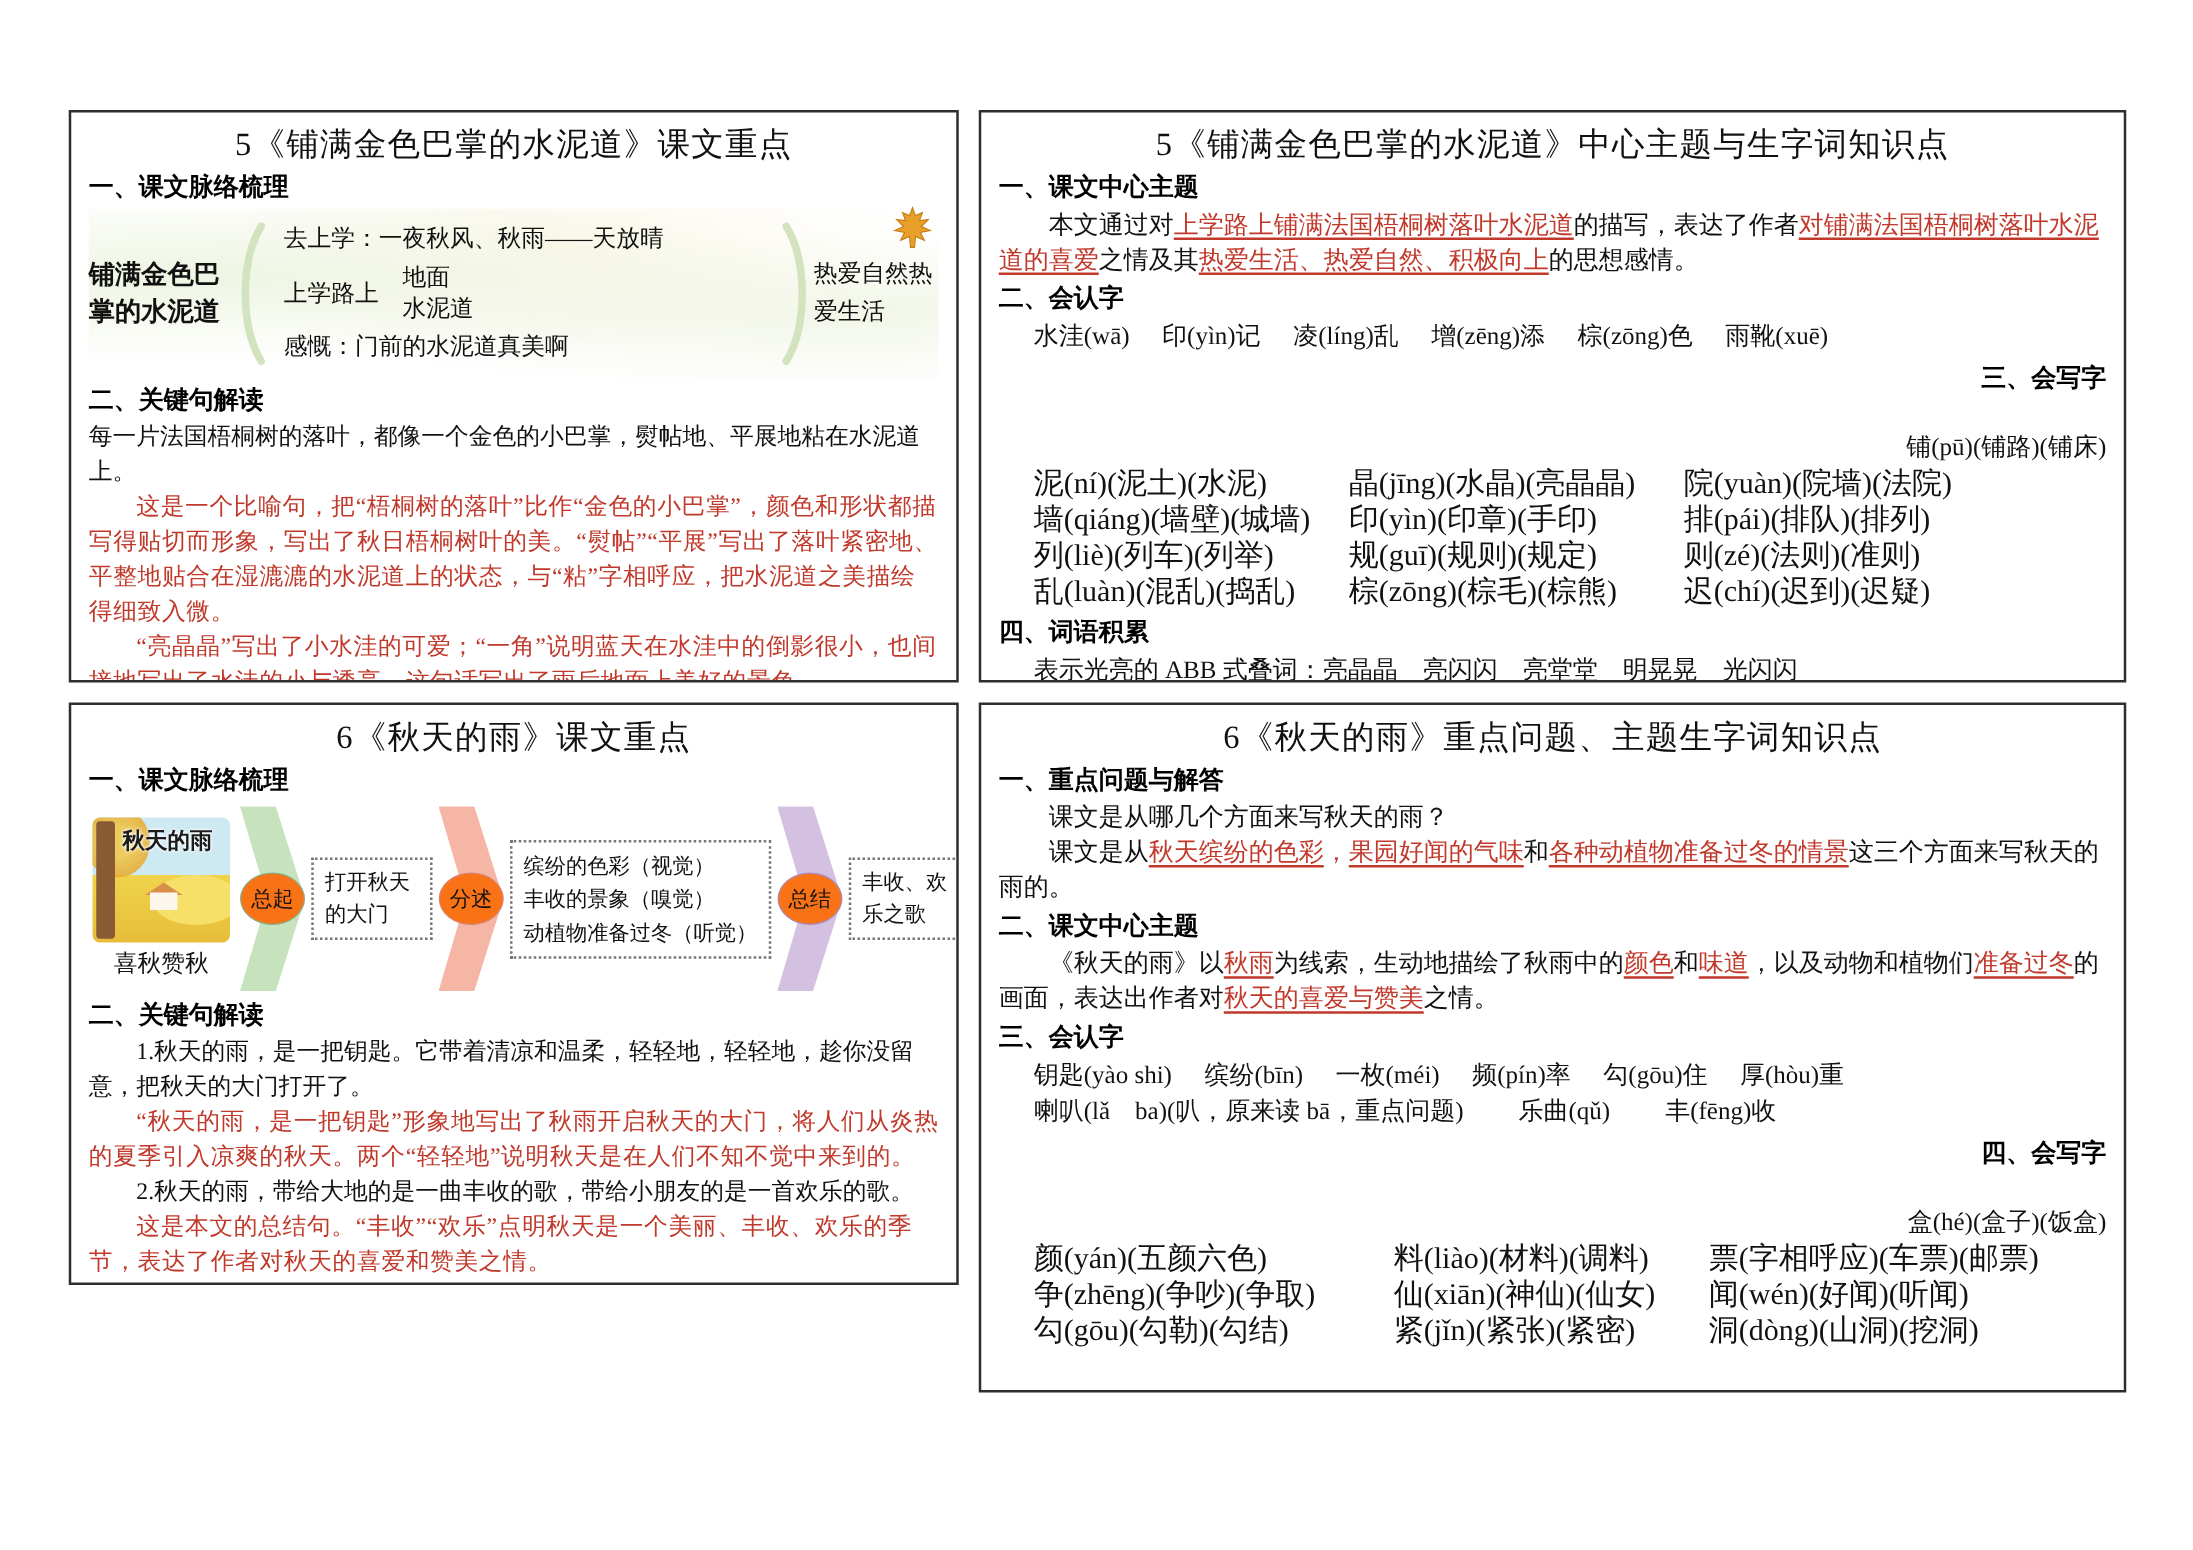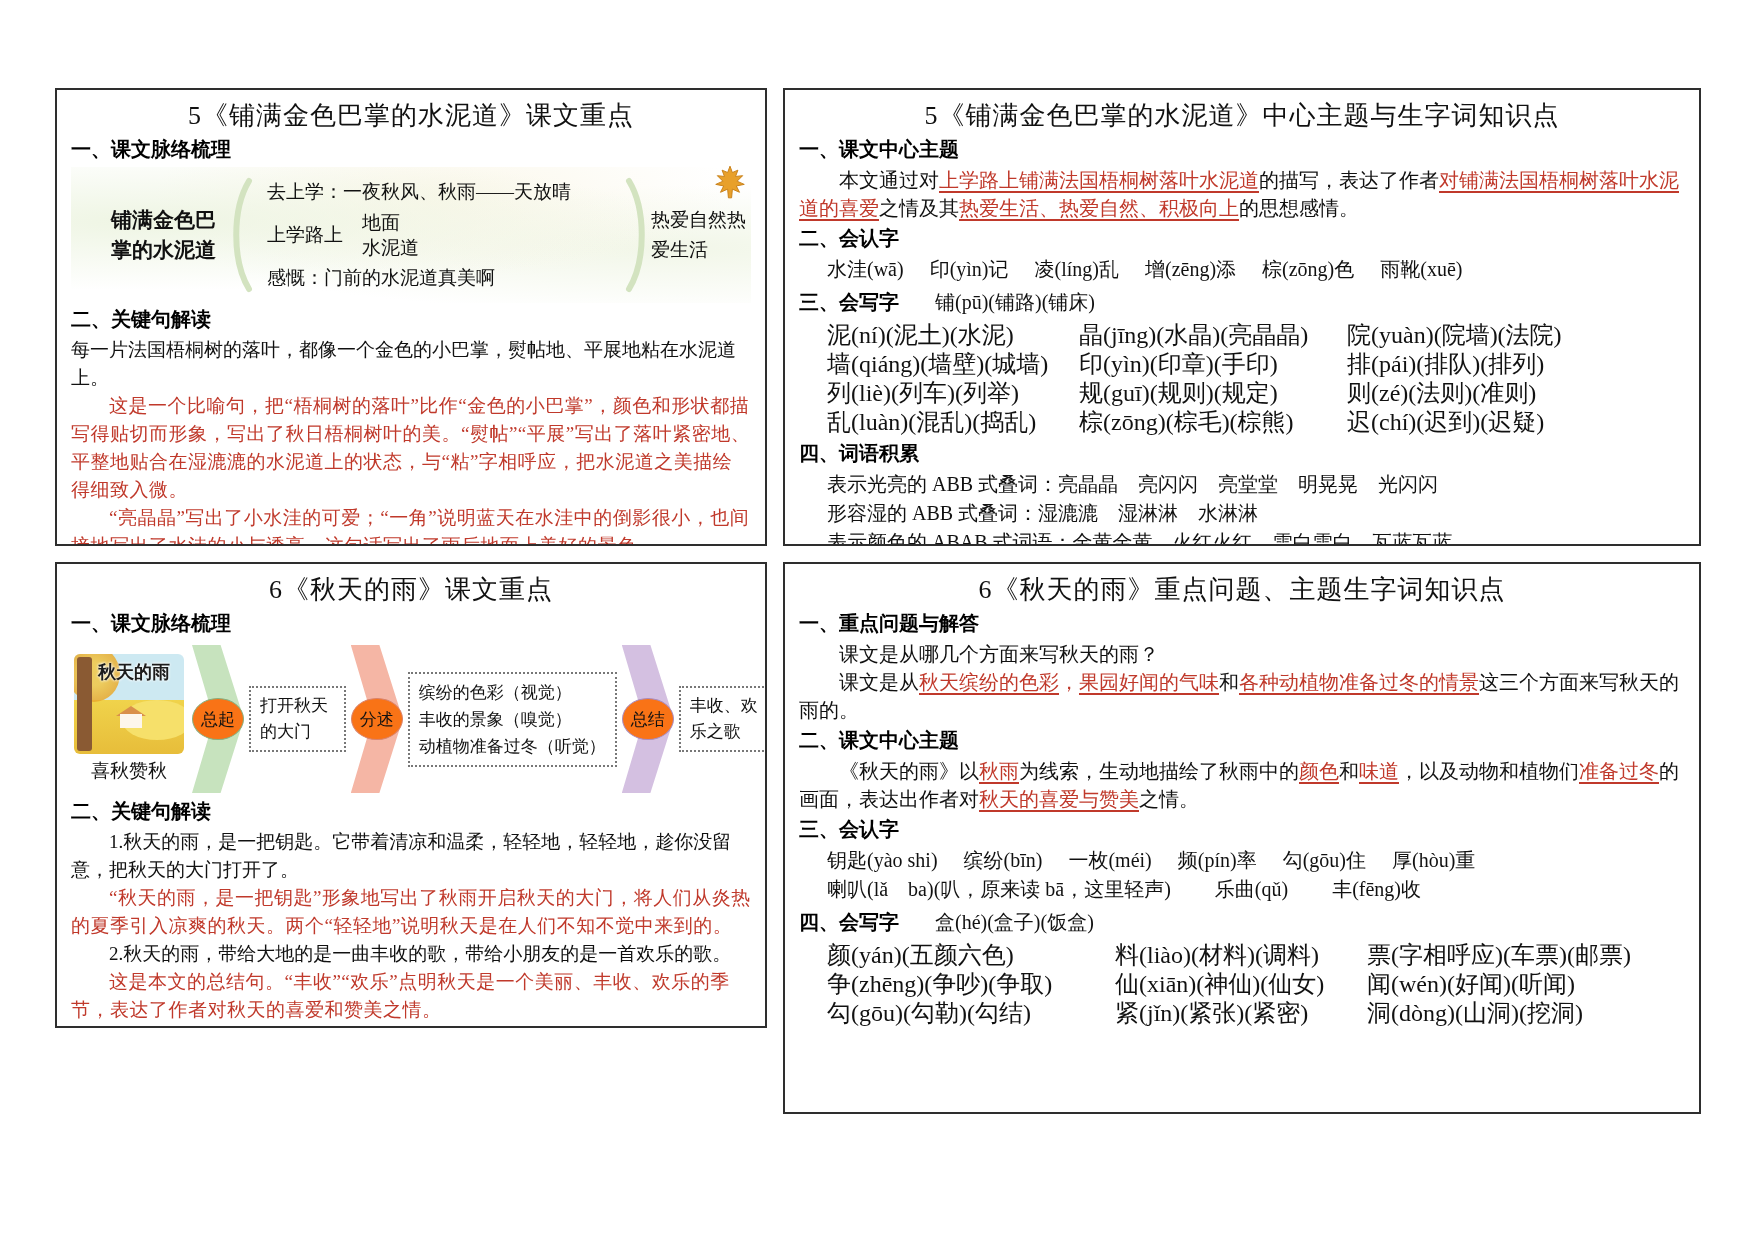--- a/index.html
+++ b/index.html
@@ -17,41 +17,41 @@
   #p4 { left:783px; top:562px; width:918px; height:552px; }
 
   .title {
     text-align:center; font-size:26px; font-weight:400; letter-spacing:1px;
     margin:4px 0 2px; font-family:"Liberation Serif","DejaVu Serif",serif;
   }
   .h {
     font-family:Liberation Mono, monospace;
     font-weight:700; font-size:20px; margin:3px 0; color:#000;
   }
-  .h-row { display:flex; align-items:center; gap:36px; margin:2px 0; }
+  .h-row { display:flex; align-items:flex-end; gap:25px; margin:2px 0;flex-direction:column; }
   .h-row .after { font-size:20px; }
 
   .body-p { font-size:19px; line-height:28px; margin:0; }
   .p2 .body-p, .p4 .body-p { font-size:20px; }
   .indent { text-indent:2em; }
   .red { color:#c0392b; }
   .redp { color:#c0392b; letter-spacing:.5px; }
   .u-red { text-decoration:underline; text-decoration-color:#c0392b; text-underline-offset:4px; }
 
   
   .map {
     position:relative; height:136px; margin:4px 0 2px; display:flex; align-items:center;
     background:
       radial-gradient(ellipse at 12% 40%, rgba(235,243,222,.85), transparent 60%),
       radial-gradient(ellipse at 55% 20%, rgba(250,246,230,.8), transparent 55%),
       radial-gradient(ellipse at 88% 60%, rgba(238,244,226,.8), transparent 55%);
   }
   .map .root {
     width:116px; font-family:"Liberation Sans","DejaVu Sans",sans-serif;
-    font-weight:700; font-size:21px; line-height:30px; flex:none;padding-left:40px;
+    font-weight:700; font-size:21px; line-height:30px; flex:none;
   }
   .map svg.arc { flex:none; }
   .branches { flex:1; padding:0 8px 0 14px; font-size:19px; display:flex; flex-direction:column; gap:5px; }
   .b-row { line-height:26px; }
   .b-mid { display:flex; align-items:center; gap:19px; }
   .b-mid .stack span { display:block; line-height:25px; }
   .outcome { width:100px; font-size:19px; line-height:30px; flex:none; }
   .leaf-wrap { position:absolute; right:2px; top:-4px; }
 
   
@@ -239,21 +239,21 @@
   <div class="h">三、会认字</div>
   <div class="word-row">
       <span>钥匙(yào shi)</span>
       <span>缤纷(bīn)</span>
       <span>一枚(méi)</span>
       <span>频(pín)率</span>
       <span>勾(gōu)住</span>
       <span>厚(hòu)重</span>
     </div>
   <div class="word-row wide">
-      <span>喇叭(lǎ　ba)(叭，原来读 bā，这里轻声)</span>
+      <span>喇叭(lǎ　ba)(叭，原来读 bā，重点问题)</span>
       <span>乐曲(qǔ)</span>
       <span>丰(fēng)收</span>
     </div>
 
   <div class="h-row">
     <span class="h">四、会写字</span>
     <span class="after">盒(hé)(盒子)(饭盒)</span>
   </div>
   <div class="grid3">
       <span>颜(yán)(五颜六色)</span>

